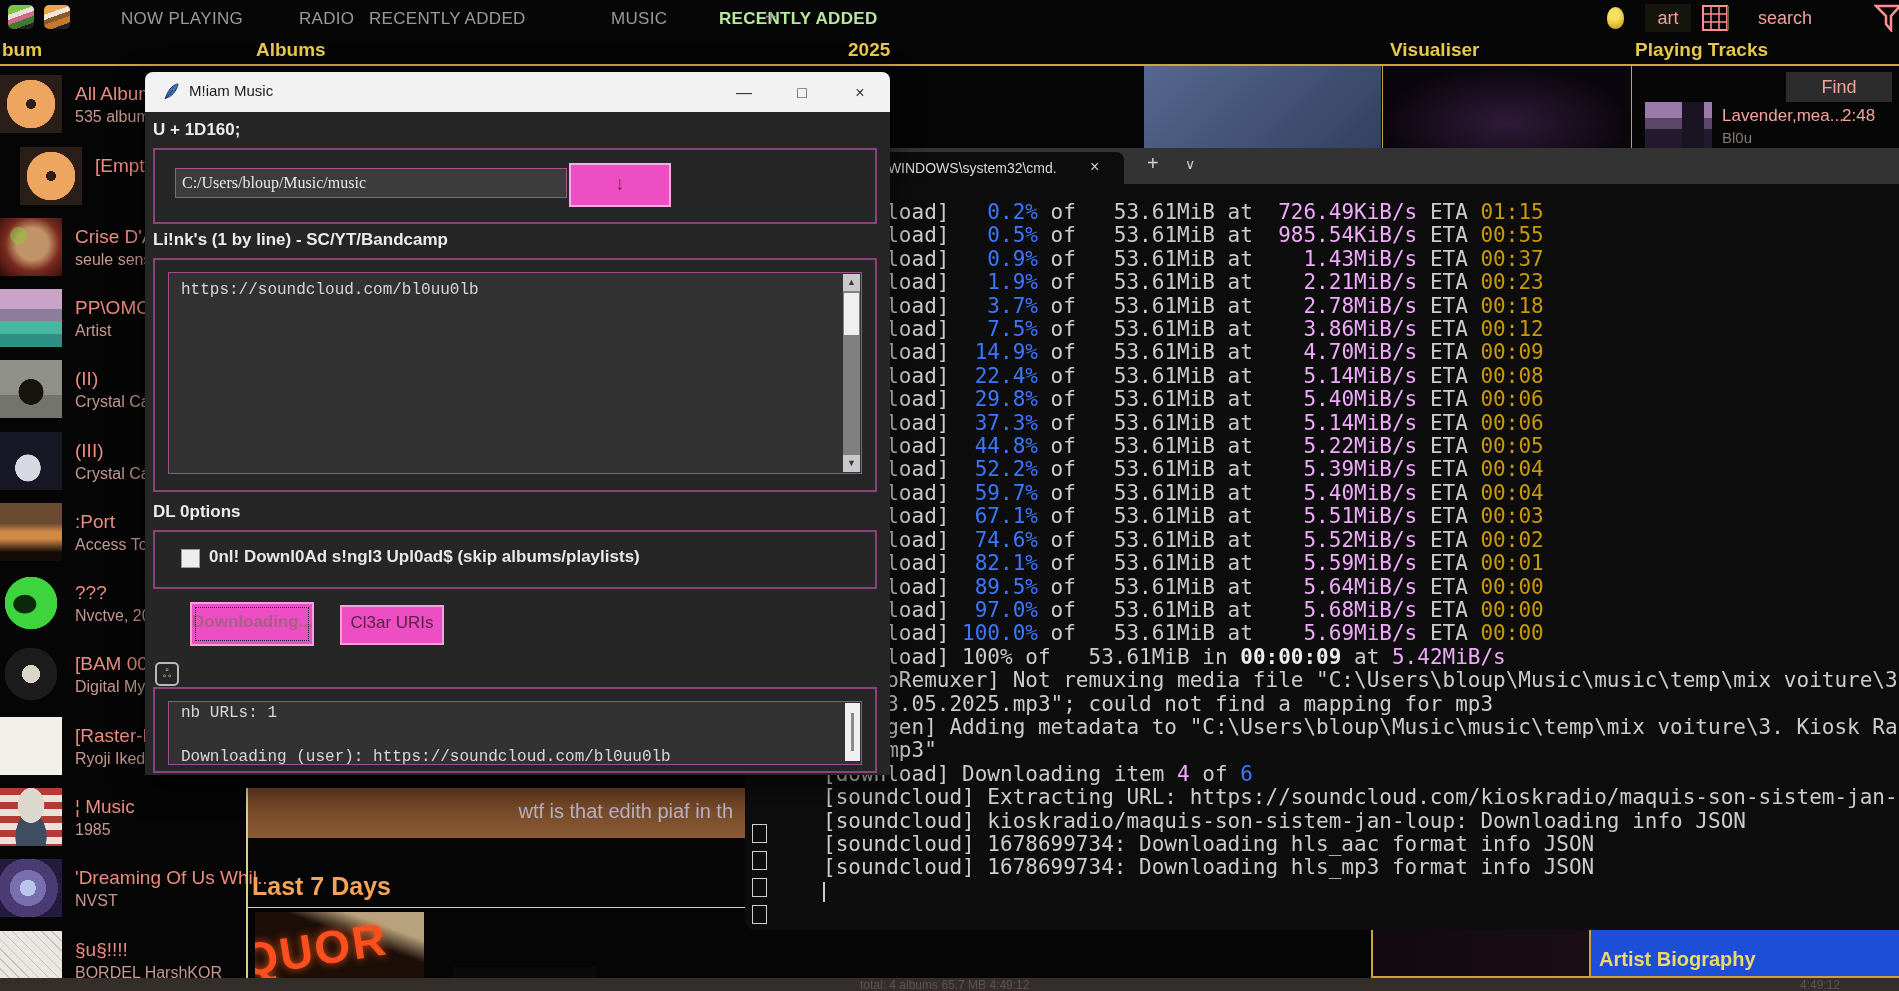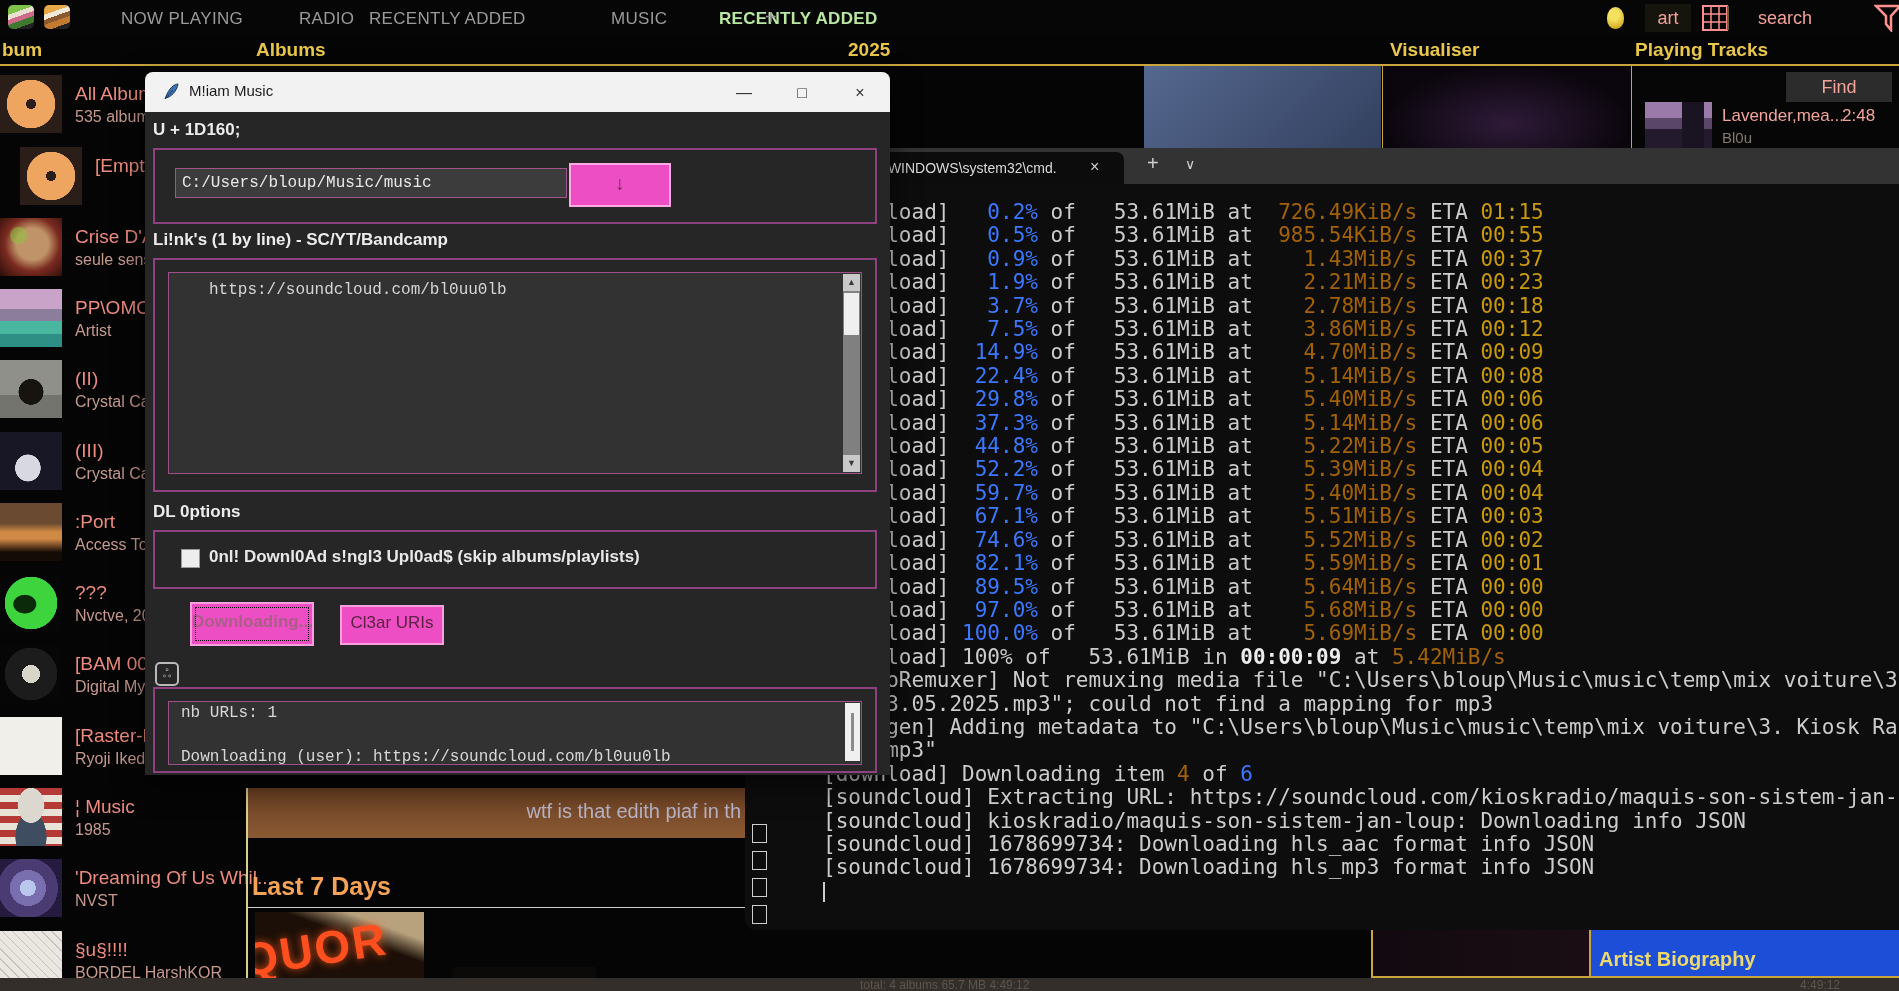--- a/index.html
+++ b/index.html
@@ -62,21 +62,21 @@
   #playing-panel{left:1632px;top:66px;width:267px;height:82px;background:#060606;}
   #find-btn{left:154px;top:6px;width:106px;height:30px;background:#2c2c2c;color:#f2a49b;
             font-size:18px;text-align:center;line-height:30px;position:absolute;}
   #track-thumb{left:13px;top:36px;width:67px;height:46px;position:absolute;}
   #track-title{left:90px;top:40px;position:absolute;font-size:17px;color:#f2a49b;white-space:nowrap;}
   #track-time{left:210px;top:40px;position:absolute;font-size:17px;color:#f2a49b;}
   #track-artist{left:90px;top:63px;position:absolute;font-size:15px;color:#837a72;}
 
   
   #chat-banner{left:248px;top:788px;width:497px;height:50px;background:linear-gradient(180deg,#6a3f22,#8a5a33);}
-  #chat-text{position:absolute;right:4px;top:12px;font-size:20px;color:#b9b3c6;white-space:nowrap;}
+  #chat-text{position:absolute;right:12px;top:12px;font-size:20px;color:#b9b3c6;white-space:nowrap;}
   #left-panel-border{left:246px;top:788px;width:2px;height:190px;background:#d8cf8e;}
   #last7-title{left:252px;top:872px;font-size:25px;font-weight:bold;color:#f5a356;}
   #last7-underline{left:248px;top:907px;width:497px;height:1px;background:#cfcfcf;}
   #liquor-img{left:255px;top:912px;width:169px;height:66px;background:linear-gradient(200deg,#b8a27e 0 22%,#1c0f07 40%),#160c06;overflow:hidden;}
   #liquor-text{position:absolute;left:-58px;top:14px;font-size:46px;font-weight:bold;color:#ff4f1f;
                transform:rotate(-9deg);text-shadow:0 0 8px rgba(255,90,30,.8);letter-spacing:2px;}
   #dark-img2{left:453px;top:967px;width:143px;height:11px;background:#0c0a08;}
 
   
   #br-dark-panel{left:1373px;top:908px;width:216px;height:69px;background:linear-gradient(90deg,#120a10,#1a0e14);}
@@ -90,44 +90,44 @@
   #term-tabbar{position:absolute;left:0;top:0;width:100%;height:36px;background:#333333;}
   #term-tab{position:absolute;left:123px;top:4px;width:256px;height:32px;background:#0c0c0c;border-radius:8px 8px 0 0;}
   #term-tab-title{position:absolute;left:16px;top:8px;font-size:14px;color:#dadada;white-space:nowrap;}
   #term-tab-close{position:absolute;left:222px;top:6px;font-size:16px;color:#cfcfcf;}
   #term-newtab{position:absolute;left:402px;top:4px;font-size:20px;color:#d0d0d0;}
   #term-tabdrop{position:absolute;left:440px;top:8px;font-size:14px;color:#d0d0d0;}
   #term-body{position:absolute;left:0;top:36px;width:100%;height:746px;background:#0d0d0d;}
   #term-lines{position:absolute;left:78px;top:17px;font-family:"DejaVu Sans Mono",monospace;
               font-size:21px;line-height:23.4px;color:#cccccc;white-space:pre;}
   .c-w{color:#cccccc;} .c-wb{color:#ededed;font-weight:bold;}
-  .c-b{color:#3b78ff;margin-top:24px;} .c-g{color:#a16207;margin-top:31px;} .c-y{color:#c8990a;}
+  .c-b{color:#3b78ff;margin-top:24px;} .c-g{color:#f0abfc;margin-top:31px;} .c-y{color:#c8990a;}
   #term-cursor{position:absolute;left:78px;top:698px;width:2px;height:20px;background:#cccccc;}
   #glyph-column{position:absolute;left:7px;top:640px;}
   .tofu{width:13px;height:17px;border:1.5px solid #cfcfcf;margin-bottom:8px;}
 
   
   #dialog{left:145px;top:72px;width:745px;height:703px;background:#262626;border-radius:8px 8px 0 0;
           box-shadow:0 10px 30px rgba(0,0,0,.6);}
   #dlg-titlebar{position:absolute;left:0;top:0;width:745px;height:40px;background:#f2f2f2;border-radius:8px 8px 0 0;}
   #dlg-title{position:absolute;left:44px;top:10px;font-size:15px;color:#1a1a1a;}
   #dlg-icon{position:absolute;left:16px;top:10px;}
   .dlg-winbtn{position:absolute;top:8px;width:46px;height:26px;text-align:center;font-size:16px;color:#333;line-height:26px;}
   #dlg-min{left:576px;} #dlg-max{left:634px;} #dlg-close{left:692px;}
   .dlg-label{position:absolute;left:8px;font-size:17px;font-weight:600;color:#ececec;white-space:nowrap;}
   .groupbox{position:absolute;left:8px;width:720px;border:2px solid #8e4180;background:#262626;}
   #dlg-input{position:absolute;left:20px;top:18px;width:378px;height:28px;background:#3c3c3c;
              border:1px solid #a0558e;color:#e8e8e8;font-size:16px;padding:0 6px;
-             font-family:Liberation Mono, monospace;}
+             font-family:Liberation Serif, serif;}
   #dlg-dl-btn{position:absolute;left:414px;top:13px;width:98px;height:40px;background:#ee4ec4;
               border:2px solid #f9a9e3;color:#7c2458;font-size:19px;text-align:center;line-height:38px;}
   #dlg-textarea{position:absolute;left:13px;top:12px;width:692px;height:200px;background:#323232;
                 border:1px solid #9c4f8a;}
   #dlg-textarea-text{position:absolute;left:12px;top:8px;font-family:"Liberation Mono",monospace;
-                     font-size:16px;color:#d6d6d6;margin-left:28px;}
+                     font-size:16px;color:#d6d6d6;}
   .vscroll{position:absolute;right:1px;top:1px;width:17px;background:#808080;}
   .scroll-arrow{position:absolute;left:0;width:17px;height:17px;background:#c9c9c9;color:#3a3a3a;
                 font-size:9px;text-align:center;line-height:17px;}
   .scroll-thumb{position:absolute;left:1px;width:15px;background:#efefef;}
   #dlg-checkbox{position:absolute;left:26px;top:17px;width:17px;height:17px;background:#ededed;border:1px solid #9a9a9a;}
   #dlg-check-label{position:absolute;left:54px;top:15px;font-size:17px;font-weight:600;color:#e8e8e8;white-space:nowrap;}
   .pinkbtn{position:absolute;background:#ee4ec4;border:2px solid #f7a0dd;font-size:17px;text-align:center;}
   #btn-downloading{left:45px;top:530px;width:120px;height:40px;color:#a85f86;font-weight:600;line-height:36px;}
   #btn-downloading .inner-dotted{position:absolute;left:3px;top:3px;right:3px;bottom:3px;border:1px dotted #111;}
   #btn-clear{left:195px;top:533px;width:100px;height:36px;color:#5c2242;line-height:32px;}

